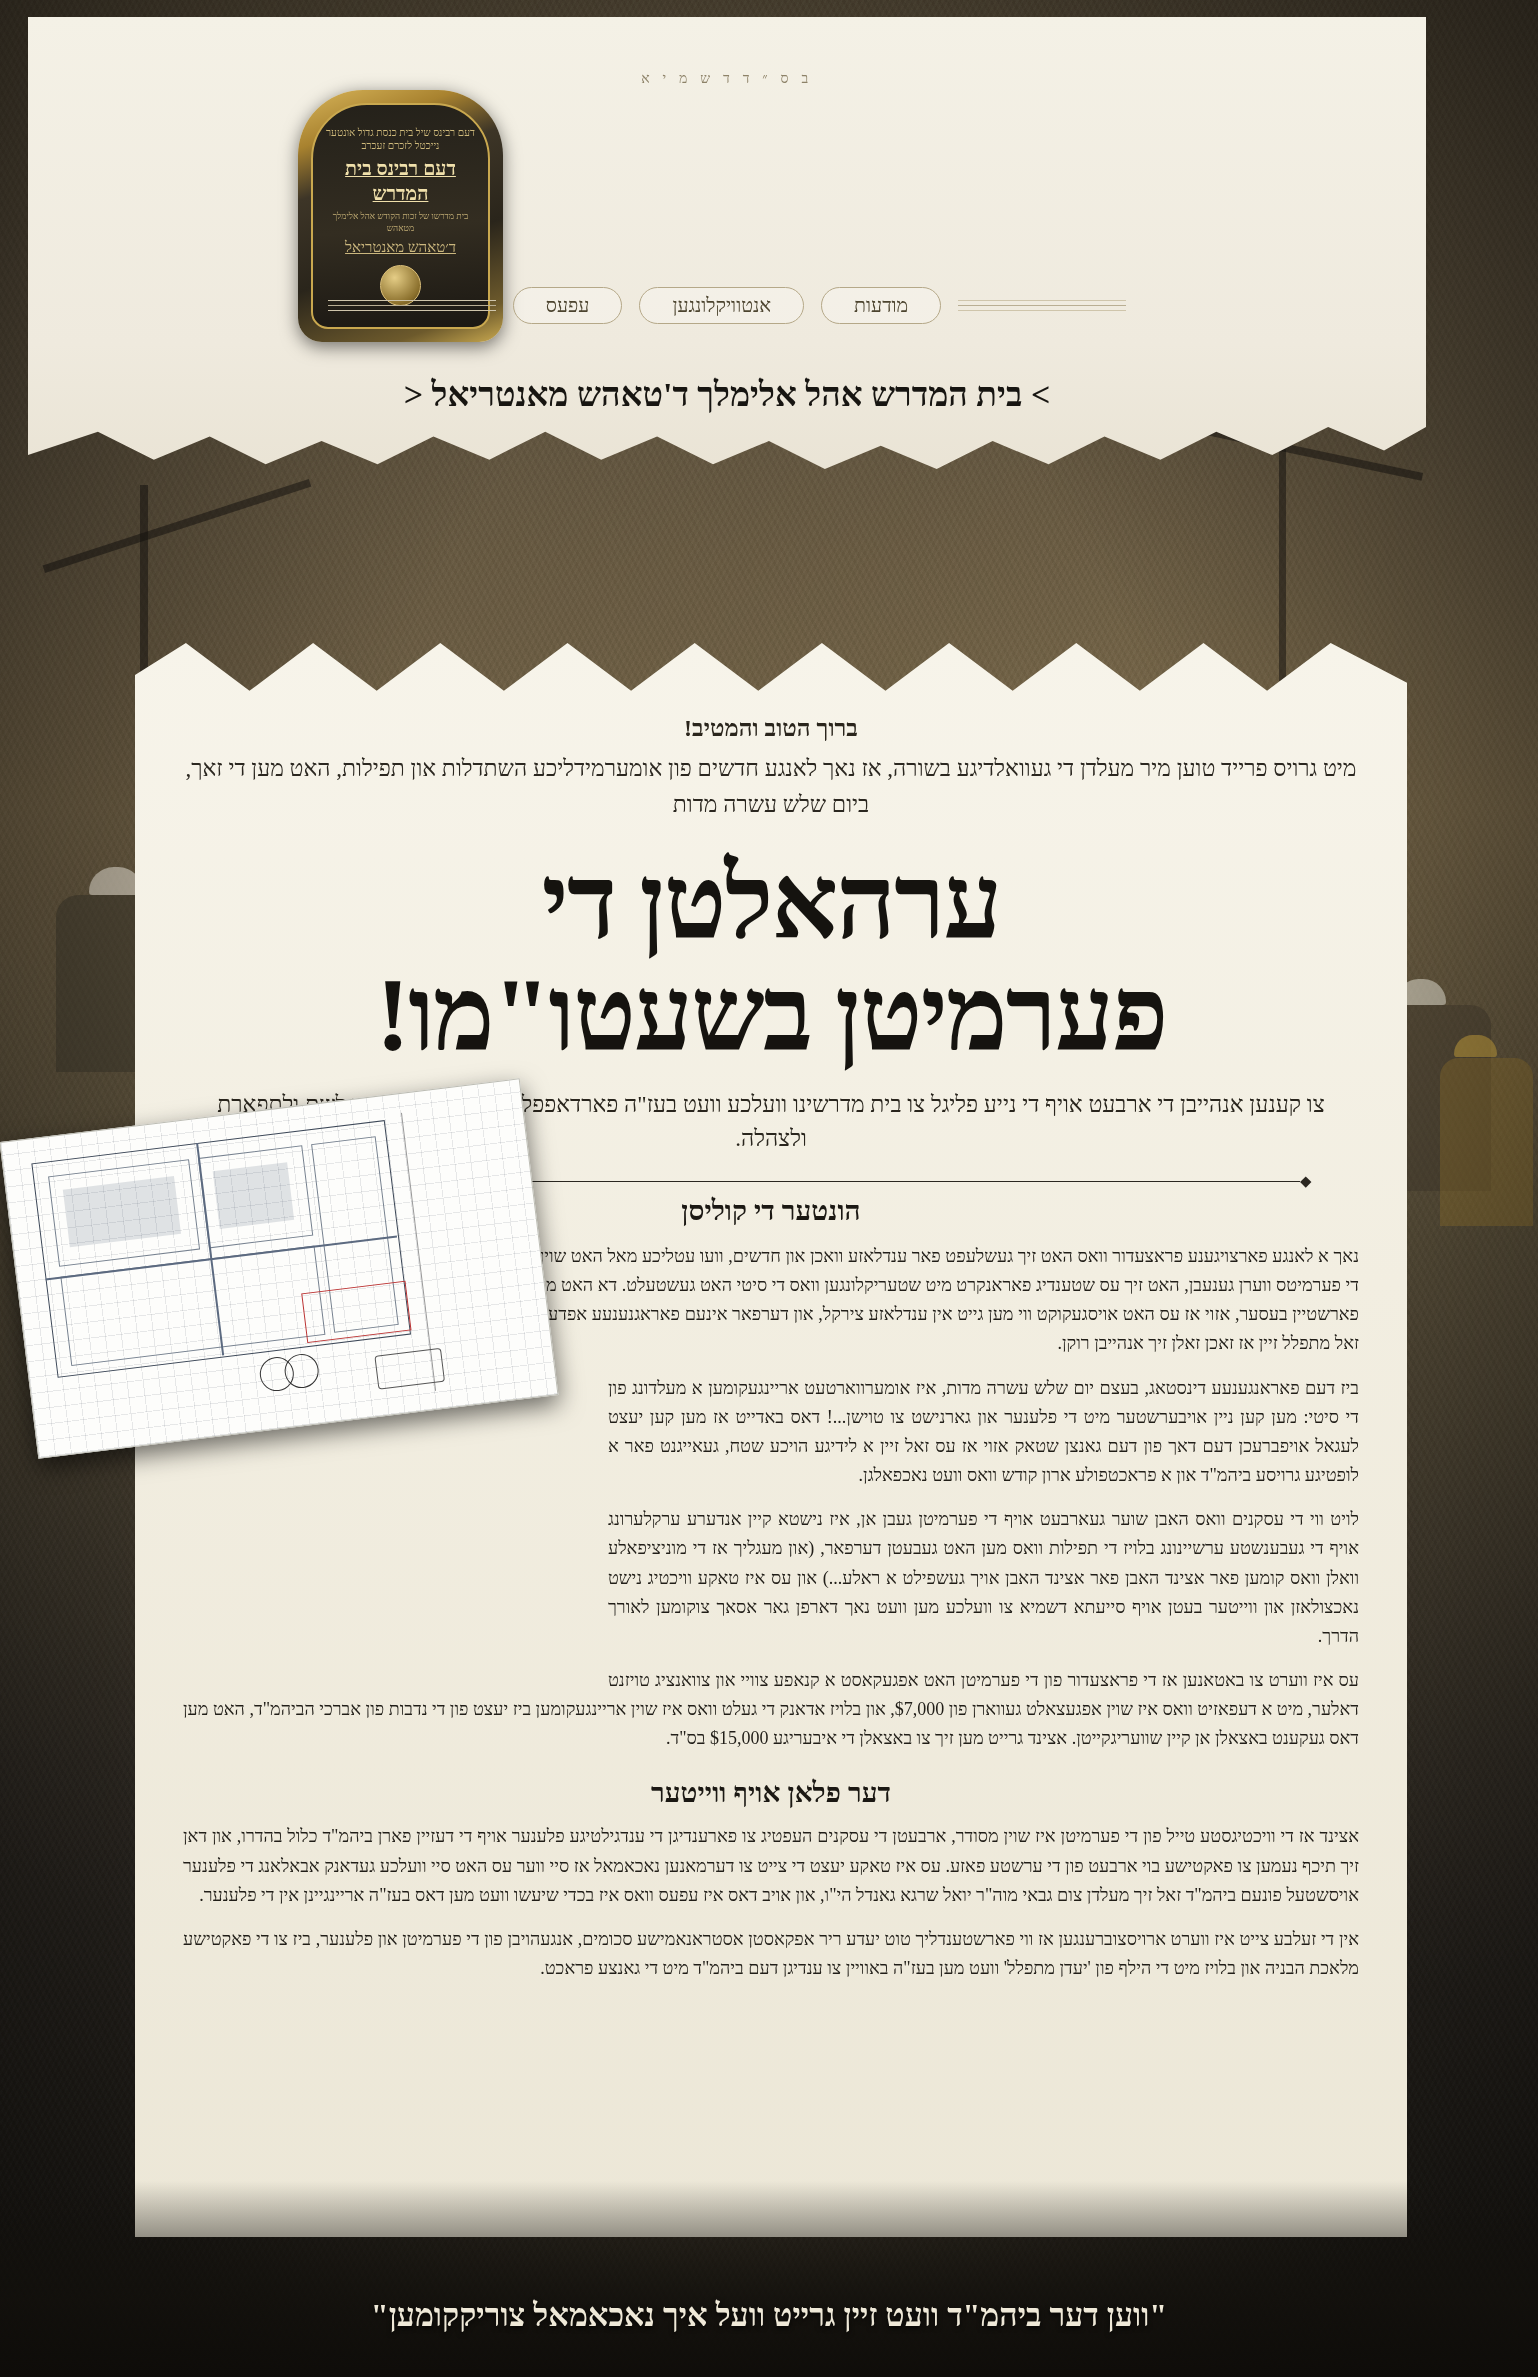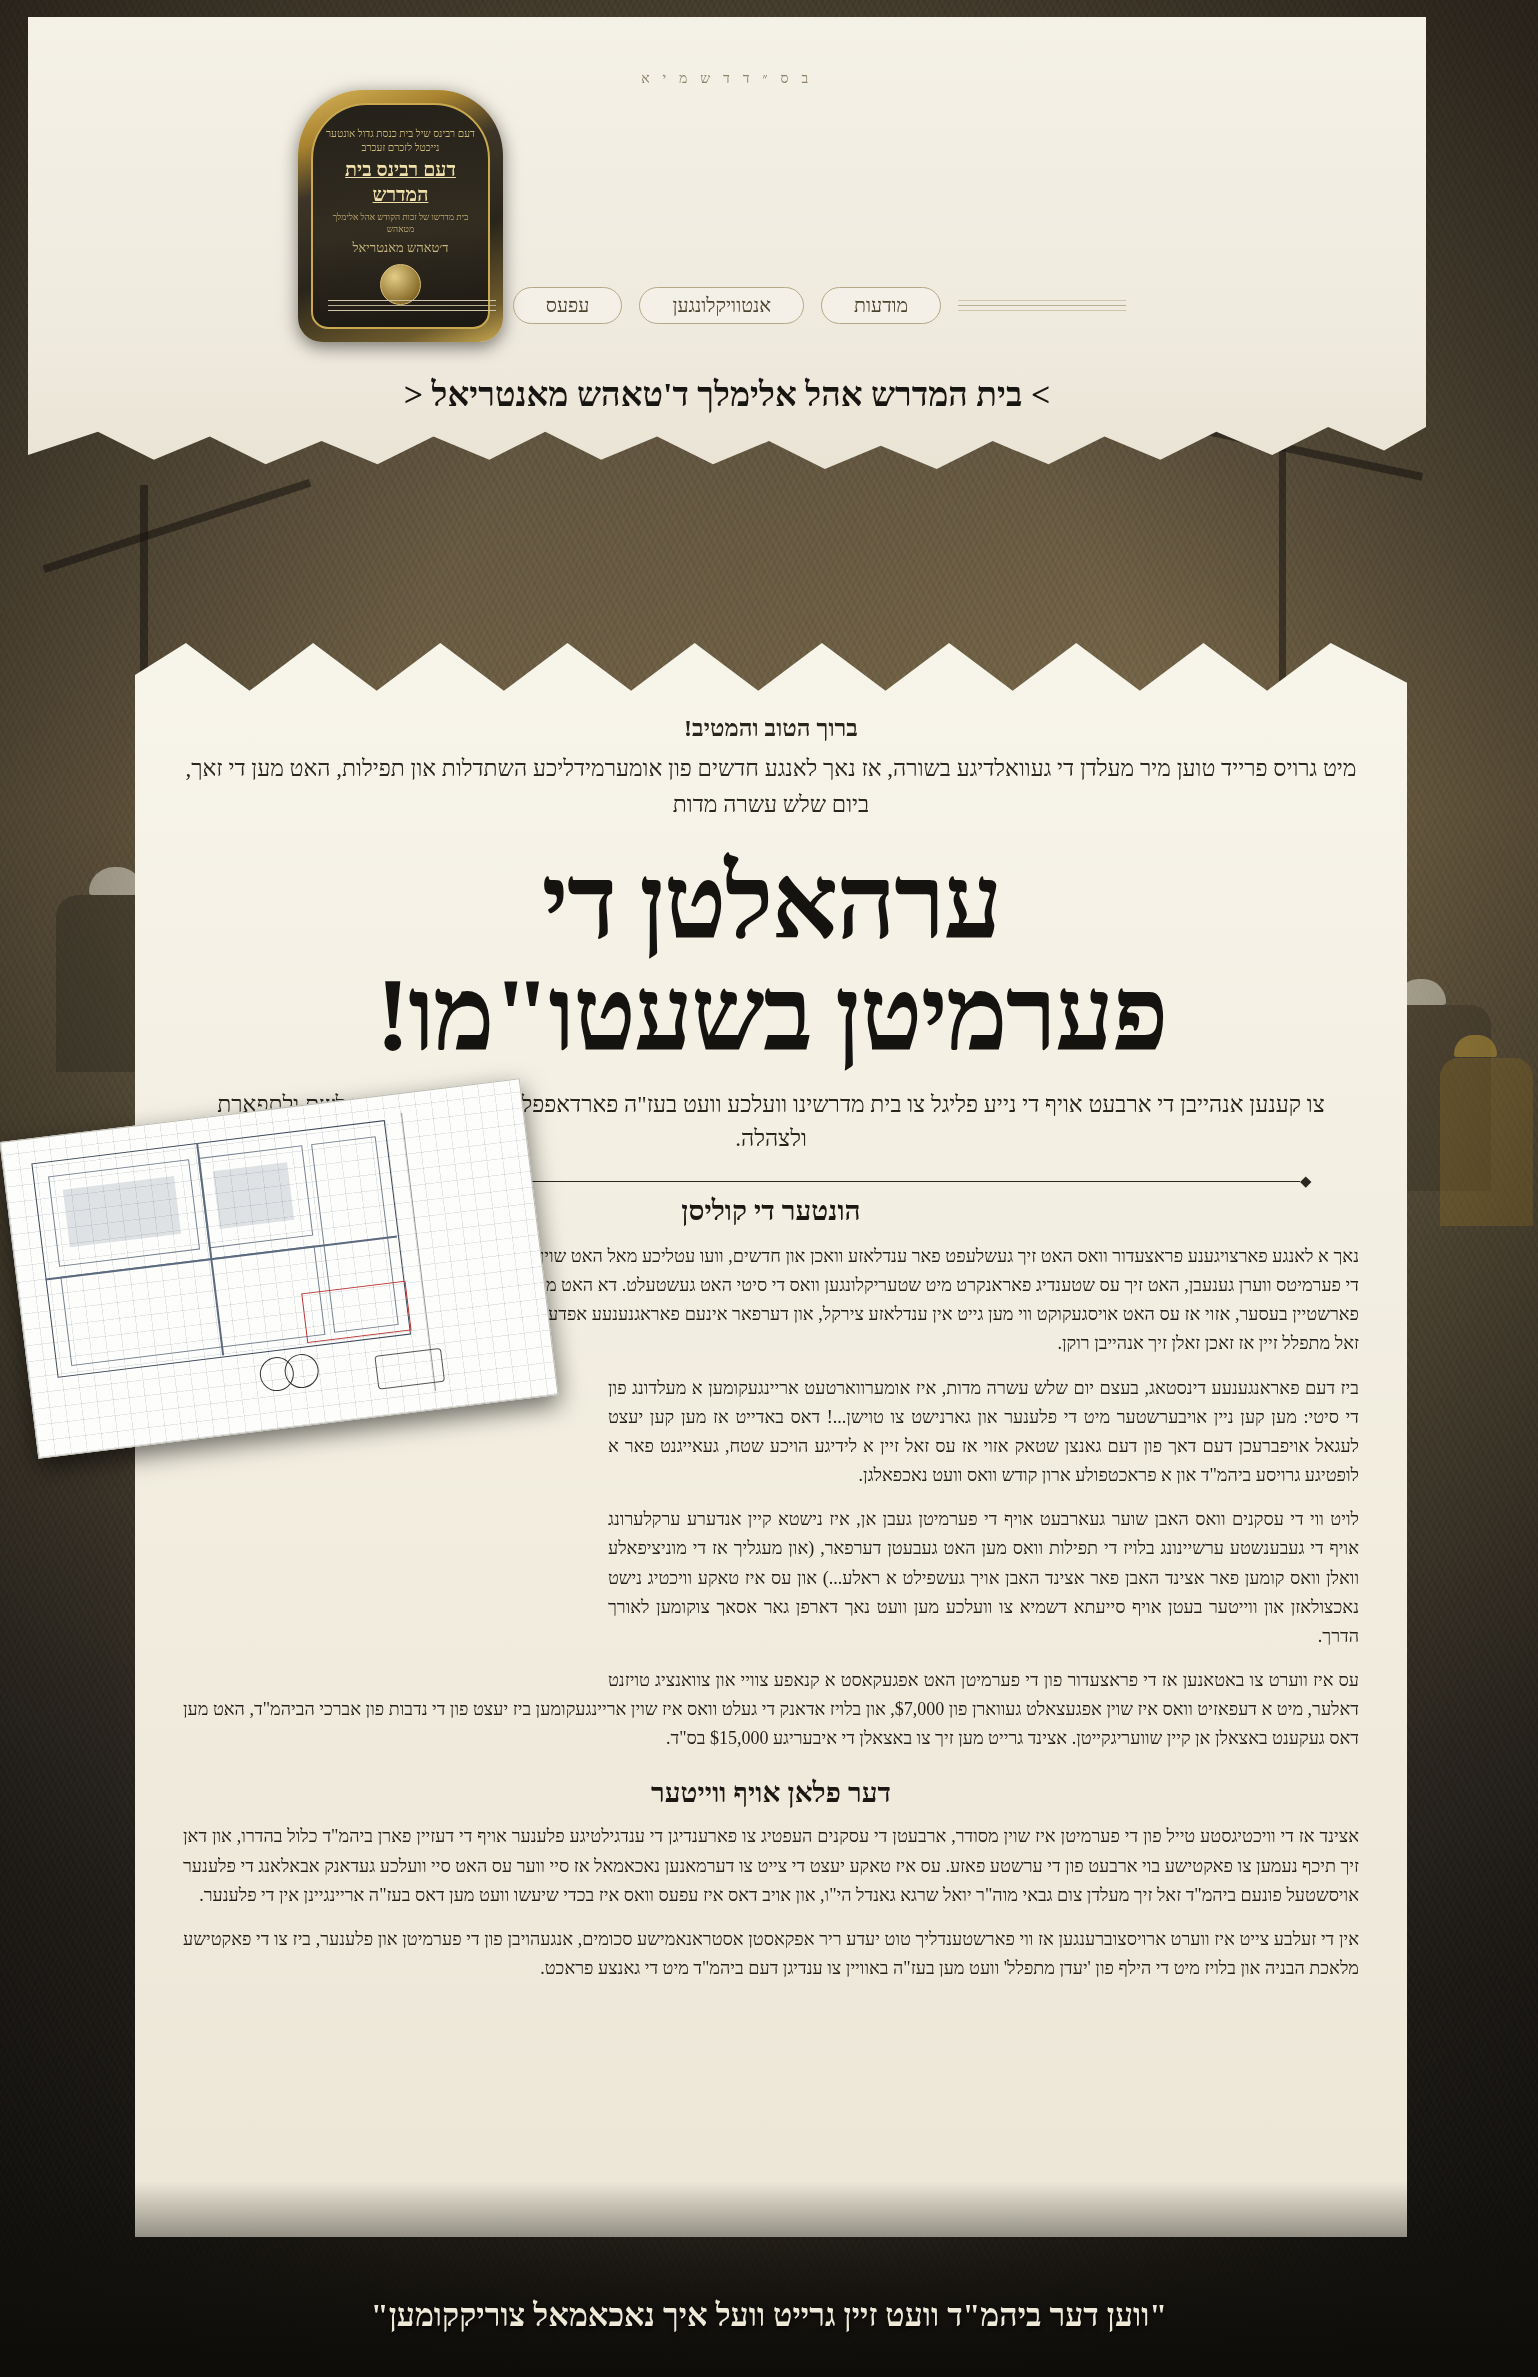--- a/index.html
+++ b/index.html
@@ -104,21 +104,21 @@
   .crest .inner{
     position:absolute;left:13px;top:13px;right:13px;bottom:13px;
     background:linear-gradient(175deg,#24211a,#332d21 55%,#1b1813);
     border:2.8px solid #c9a84f;border-radius:56px 56px 17px 17px;
     display:flex;flex-direction:column;align-items:center;justify-content:center;
     color:#e8d79a;direction:rtl;text-align:center;padding:9.3px;
   }
   .crest .l1{font-size:10.3px;line-height:1.35;color:#cdb madre;color:#cdb87a;}
   .crest .big{font-size:19.6px;font-weight:700;color:#f0e0ab;margin:3.7px 0;line-height:1.25;text-decoration:underline;}
   .crest .l2{font-size:8.9px;line-height:1.35;color:#c2ad74;}
-  .crest .l3{font-size:13px;line-height:1.3;color:#cbb77e;margin-top:4.7px;}
+  .crest .l3{font-size:15px;line-height:1.3;color:#cbb77e;margin-top:4.7px;text-decoration:underline;}
   .crest .seal{
     margin-top:7.5px;width:39px;height:39px;border-radius:50%;
     background:radial-gradient(circle at 35% 30%, #e5cd86, #8a6f2c 70%,#4a3b18);
     border:1.9px solid #dcc07a;
   }
 
   
   .sheet{
     position:absolute;left:135px;top:643px;width:1272px;height:1594px;
     background:linear-gradient(180deg,#f7f4ea 0%,#f2eee1 40%,#ece7d7 100%);

